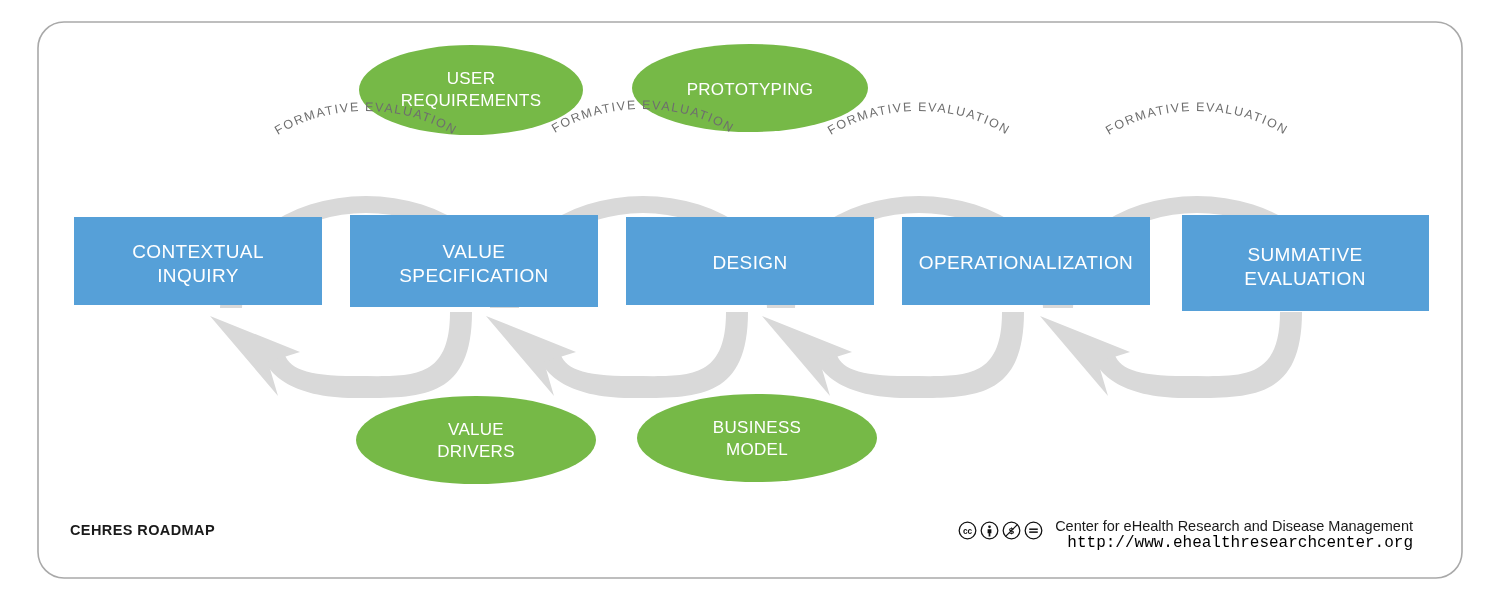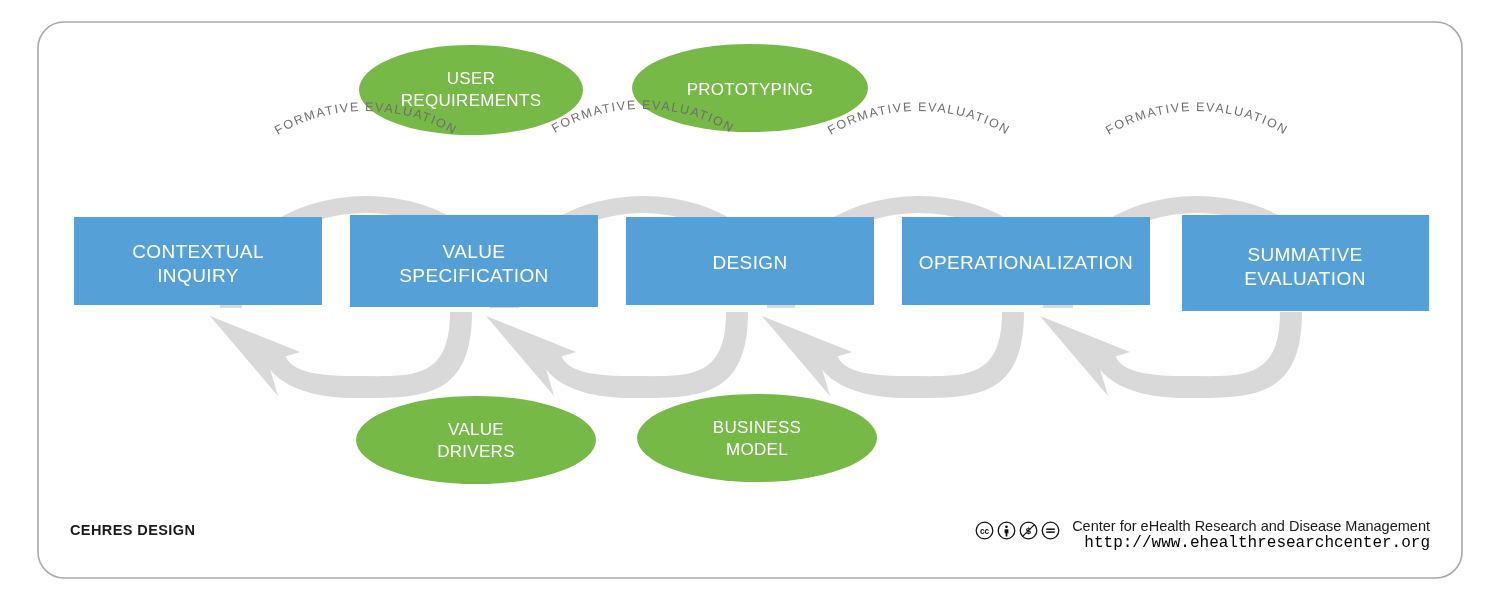--- a/index.html
+++ b/index.html
@@ -8,21 +8,21 @@
   #diagram{position:absolute;left:0;top:0;width:1500px;height:600px;}
   .frame-rect{fill:#ffffff;stroke:#a9a9a9;stroke-width:1.6;}
   .arc{fill:#d9d9d9;}
   .box-label{fill:#ffffff;font-family:"Liberation Sans",sans-serif;font-size:19px;letter-spacing:.4px;text-anchor:middle;}
   .ellipse-label{fill:#ffffff;font-family:"Liberation Sans",sans-serif;font-size:17px;letter-spacing:.3px;text-anchor:middle;}
   .arc-label{fill:#6e6e6e;font-family:"Liberation Sans",sans-serif;font-size:12.5px;letter-spacing:1.6px;}
   .footer-left{font-family:"Liberation Sans",sans-serif;font-size:14.5px;font-weight:bold;color:#1a1a1a;letter-spacing:.4px;}
   .footer-org{font-family:"Liberation Sans",sans-serif;font-size:14.5px;color:#1a1a1a;}
   .footer-url{font-family:Liberation Mono, monospace;font-size:16px;color:#000000;}
   #footer-left-wrap{position:absolute;left:70px;top:521px;}
-  #footer-right-wrap{position:absolute;right:70px;top:518px;display:flex;align-items:flex-start;gap:12px;}
+  #footer-right-wrap{position:absolute;right:87px;top:518px;display:flex;align-items:flex-start;gap:12px;}
   #cc-icons{display:flex;gap:3px;padding-top:3px;}
   .cc-ico{width:19px;height:19px;}
   #footer-text-col{display:flex;flex-direction:column;align-items:flex-end;gap:0;}
 </style>
 </head>
 <body>
 
 <div id="stage">
 
   <svg id="diagram" viewBox="0 0 1500 600">
@@ -151,21 +151,21 @@
       <text class="arc-label">
         <textPath href="#tp3" startOffset="50%" text-anchor="middle">FORMATIVE EVALUATION</textPath>
       </text>
       <text class="arc-label">
         <textPath href="#tp4" startOffset="50%" text-anchor="middle">FORMATIVE EVALUATION</textPath>
       </text>
     </g>
   </svg>
 
   <div id="footer-left-wrap">
-    <span class="footer-left">CEHRES DESIGN</span>
+    <span class="footer-left">CEHRES ROADMAP</span>
   </div>
 
   <div id="footer-right-wrap">
     <div id="cc-icons">
       <svg class="cc-ico" viewBox="0 0 24 24">
         <circle cx="12" cy="12" r="10.5" fill="none" stroke="#111" stroke-width="1.6"></circle>
         <text x="12" y="16" text-anchor="middle" font-family="'Liberation Sans',sans-serif" font-size="10.5" font-weight="bold" fill="#111">cc</text>
       </svg>
       <svg class="cc-ico" viewBox="0 0 24 24">
         <circle cx="12" cy="12" r="10.5" fill="none" stroke="#111" stroke-width="1.6"></circle>

